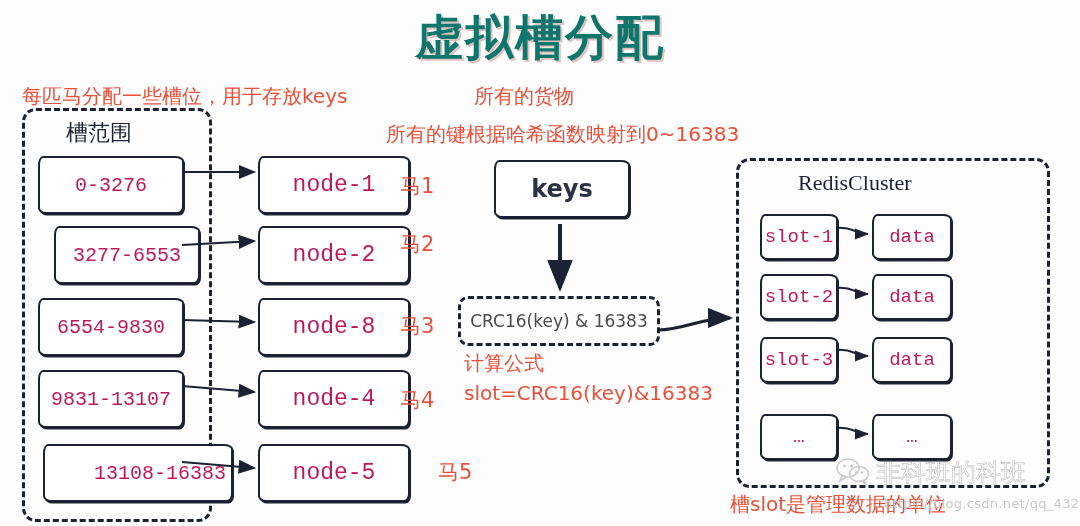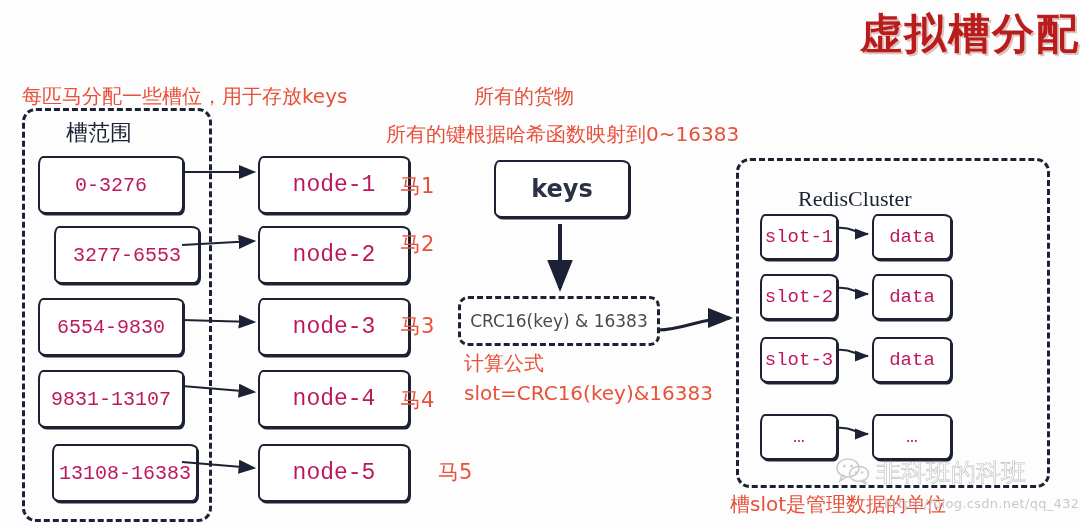--- a/index.html
+++ b/index.html
@@ -15,26 +15,26 @@
     overflow: hidden;
     font-family: "Liberation Serif", serif;
   }
 
   
   #title {
     position: absolute;
     left: 0;
     top: 6px;
     width: 1080px;
-    text-align: right;
+    text-align: center;
     font-family: "DejaVu Sans", sans-serif;
     font-weight: bold;
-    font-size: 42px;
+    font-size: 48px;
     letter-spacing: 2px;
-    color: #b91c1c;
+    color: #0f766e;
     text-shadow: 2px 2px 0 rgba(160,60,50,0.30);
   }
 
   
   .anno {
     position: absolute;
     color: #e8503a;
     font-family: "DejaVu Sans", sans-serif;
     font-size: 19px;
     white-space: nowrap;
@@ -165,40 +165,40 @@
 
   <div class="anno anno-big" style="left:730px; top:492px;">槽slot是管理数据的单位</div>
 
   <div class="dframe" style="left:22px; top:108px; width:184px; height:408px;"></div>
   <div class="frame-caption" style="left:66px; top:118px;">槽范围</div>
 
   <div class="hbox slot-range" style="left:38px; top:156px; width:142px; height:54px;">0-3276</div>
   <div class="hbox slot-range" style="left:38px; top:226px; width:142px; height:54px;margin-left:16px;">3277-6553</div>
   <div class="hbox slot-range" style="left:38px; top:298px; width:142px; height:54px;">6554-9830</div>
   <div class="hbox slot-range" style="left:38px; top:370px; width:142px; height:54px;">9831-13107</div>
-  <div class="hbox slot-range" style="left:52px; top:444px; width:142px; height:54px;">13108-16383</div>
+  <div class="hbox slot-range" style="left:43px; top:444px; width:142px; height:54px;padding-left:44px;">13108-16383</div>
 
   <div class="hbox node-box" style="left:258px; top:156px; width:148px; height:54px;">node-1</div>
   <div class="hbox node-box" style="left:258px; top:226px; width:148px; height:54px;">node-2</div>
-  <div class="hbox node-box" style="left:258px; top:298px; width:148px; height:54px;">node-3</div>
+  <div class="hbox node-box" style="left:258px; top:298px; width:148px; height:54px;">node-8</div>
   <div class="hbox node-box" style="left:258px; top:370px; width:148px; height:54px;">node-4</div>
   <div class="hbox node-box" style="left:258px; top:444px; width:148px; height:54px;">node-5</div>
 
   <div class="horse-label" style="left:400px; top:172px;text-align:center;">马1</div>
   <div class="horse-label" style="left:400px; top:230px;">马2</div>
   <div class="horse-label" style="left:400px; top:312px;">马3</div>
   <div class="horse-label" style="left:400px; top:386px;">马4</div>
   <div class="horse-label" style="left:400px; top:458px;margin-left:38px;">马5</div>
 
   <div class="hbox sans keys-box" style="left:494px; top:160px; width:132px; height:54px;">keys</div>
 
   <div class="dframe-sm" style="left:458px; top:296px; width:196px; height:44px;">CRC16(key) &amp; 16383</div>
 
   <div class="dframe" style="left:736px; top:158px; width:308px; height:324px;"></div>
-  <div class="cluster-caption" style="left:798px; top:186px;">RedisCluster</div>
+  <div class="cluster-caption" style="left:798px; top:170px;">RedisCluster</div>
 
   <div class="hbox cluster-item" style="left:760px; top:214px; width:74px; height:42px;">slot-1</div>
   <div class="hbox cluster-item" style="left:872px; top:214px; width:76px; height:42px;">data</div>
 
   <div class="hbox cluster-item" style="left:760px; top:274px; width:74px; height:42px;">slot-2</div>
   <div class="hbox cluster-item" style="left:872px; top:274px; width:76px; height:42px;">data</div>
 
   <div class="hbox cluster-item" style="left:760px; top:337px; width:74px; height:42px;">slot-3</div>
   <div class="hbox cluster-item" style="left:872px; top:337px; width:76px; height:42px;">data</div>
 

